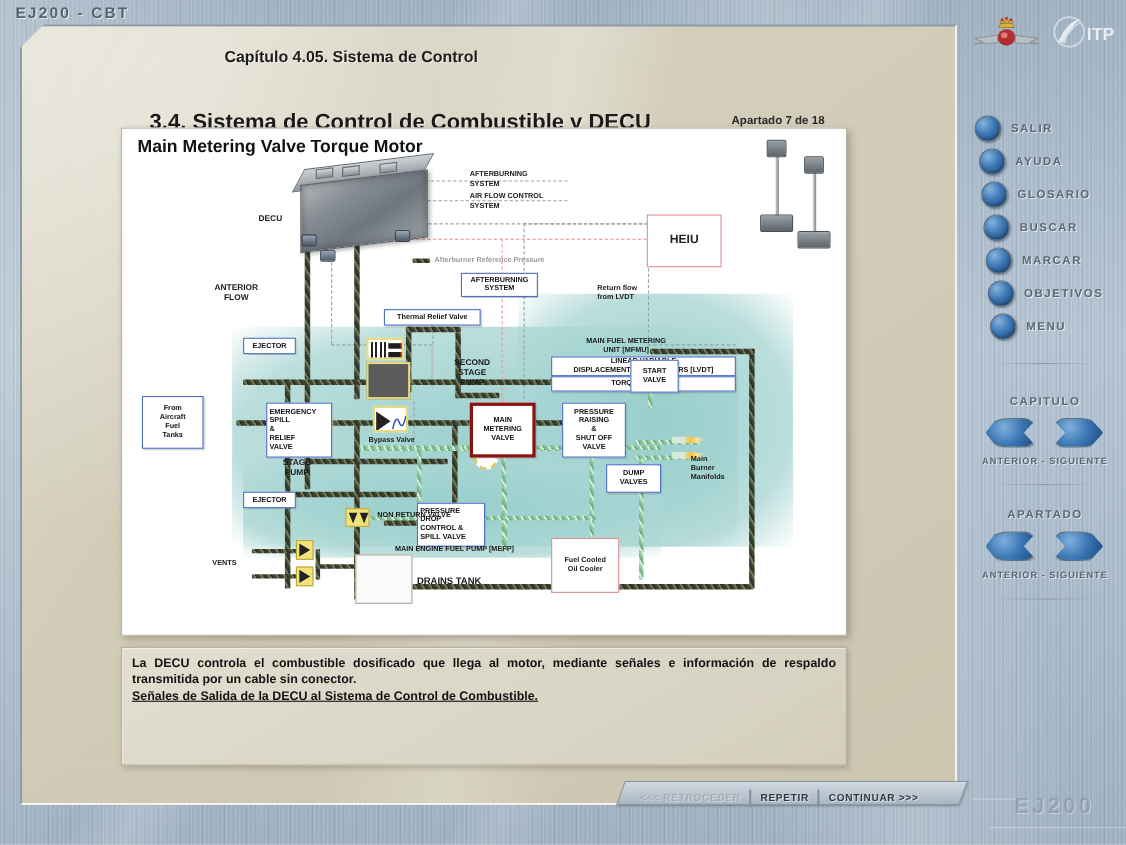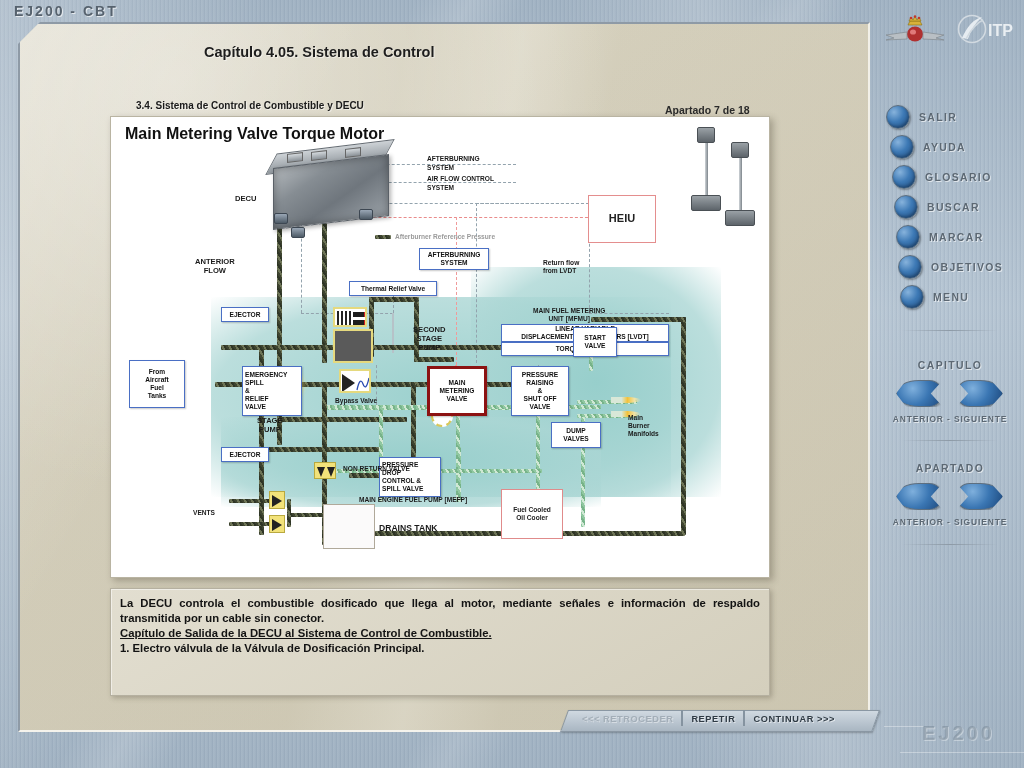--- a/index.html
+++ b/index.html
@@ -60,21 +60,21 @@
       linear-gradient(100deg, rgba(160,150,125,.10) 40%, rgba(255,255,255,.14) 52%, rgba(160,150,125,.08) 62%);
   }
 
   .chapter-title {
     position: absolute; left: 184px; top: 20px;
     font-size: 14.5px; font-weight: bold; color: #1d1d1d;
     text-shadow: 1px 1px 0 rgba(255,255,255,.5);
   }
   .section-title {
     position: absolute; left: 116px; top: 76px;
-    font-size: 10px; font-weight: bold; color: #1a1a1a;
+    font-size: 20px; font-weight: bold; color: #1a1a1a;
     text-shadow: 1px 1px 0 rgba(255,255,255,.5);
   }
   .apartado-count {
     position: absolute; left: 645px; top: 80px;
     font-size: 10.5px; font-weight: bold; color: #2a2a2a;
   }
 
   
   #diagram-panel {
     position: absolute; left: 90px; top: 92px;
@@ -204,21 +204,21 @@
   #text-panel p {
     margin: 0; font-size: 11.3px; color:#131313; font-weight:bold;
     line-height: 1.33; text-align: justify;
   }
   #text-panel p.u { text-decoration: underline; text-align:left; }
   #text-panel p.n { text-align:left; }
 
   
   #bottom-nav {
     position:absolute; left: 560px; top: 710px; width: 320px; height: 24px;
-    display:flex; align-items:flex-start;
+    display:flex; align-items:flex-end;
   }
   .navskew {
     position:absolute; left: 4px; top: 0; width: 312px; height: 22px;
     background: linear-gradient(180deg,#d0d9e1,#a9b6c2);
     border:1px solid #8a97a3;
     transform: skewX(-20deg);
     box-shadow: 1px 1px 2px rgba(0,0,0,.25);
   }
   .navbtn {
     position:relative; z-index:2;
@@ -516,22 +516,21 @@
     </div>
     <div class="valve-ico" style="left:158px; top:398px; width:16px; height:18px;">
       <div class="inner" style="background:none;"><svg width="12" height="13">
             <polygon points="0,0 0,12 10,6" fill="#222"></polygon>
           </svg></div>
     </div>
   </div>
 
   <div id="text-panel">
     <p>La DECU controla el combustible dosificado que llega al motor, mediante señales e información de respaldo transmitida por un cable sin conector.</p>
-    <p class="u">Capítulo de Salida de la DECU al Sistema de Control de Combustible.</p>
-    <p class="n">1. Electro válvula de la Válvula de Dosificación Principal.</p>
+    <p class="u">Señales de Salida de la DECU al Sistema de Control de Combustible.</p>
   </div>
 </div>
 
 <div id="bottom-nav">
   <div class="navskew"></div>
   <div class="navbtn disabled" style="margin-left:14px;">&lt;&lt;&lt; RETROCEDER</div>
   <div class="navsep"></div>
   <div class="navbtn">REPETIR</div>
   <div class="navsep"></div>
   <div class="navbtn">CONTINUAR &gt;&gt;&gt;</div>

